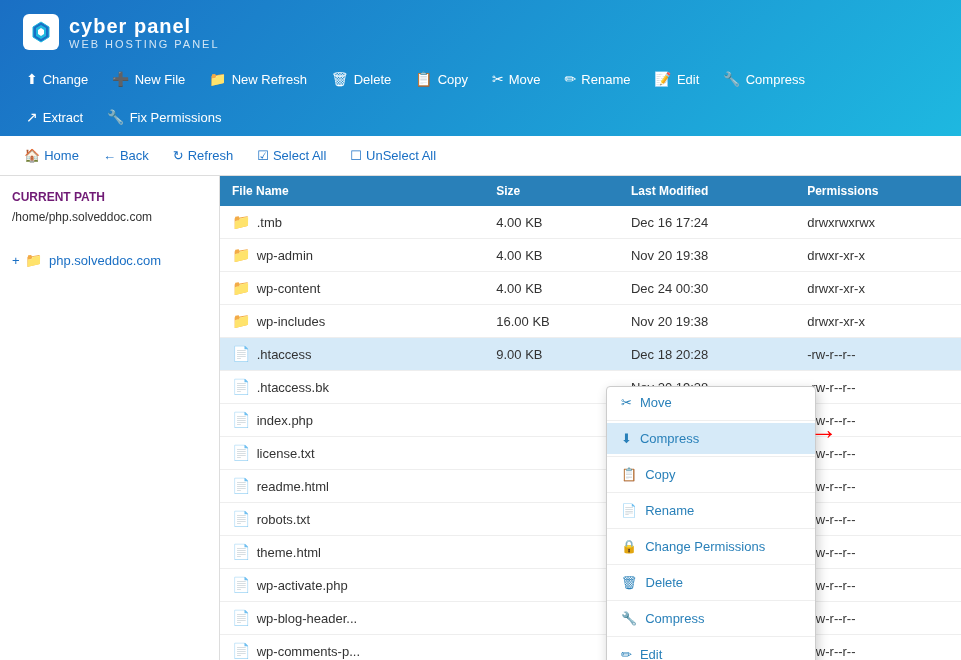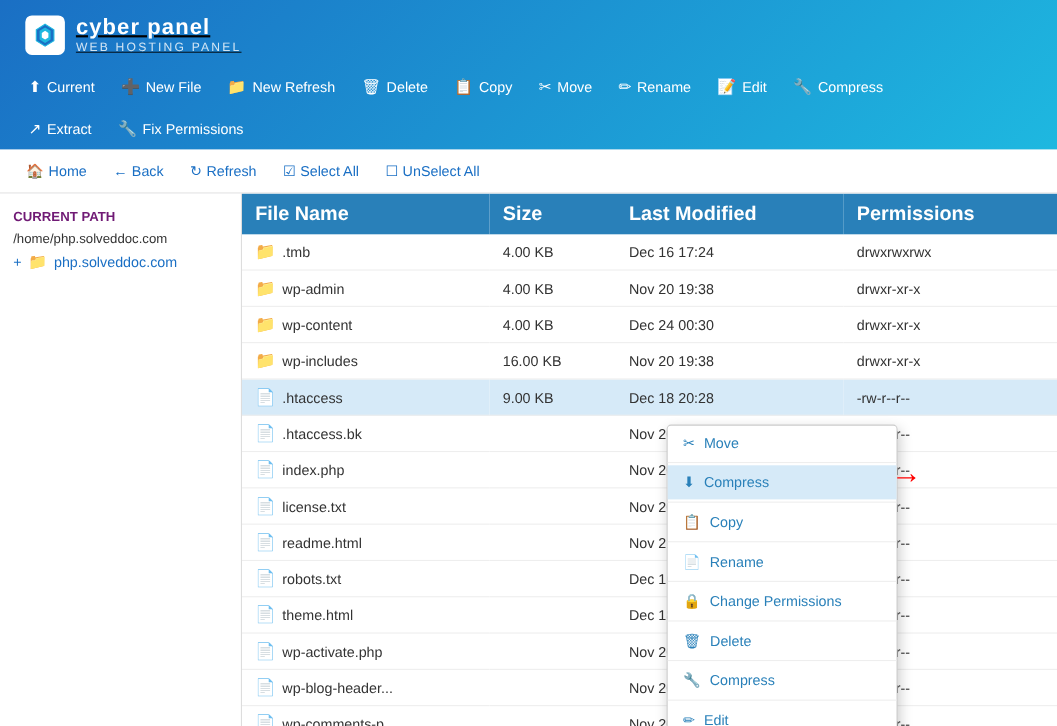--- a/index.html
+++ b/index.html
@@ -4,21 +4,21 @@
   <style>
     * { box-sizing: border-box; margin: 0; padding: 0; }
     body { font-family: 'Segoe UI', Arial, sans-serif; font-size: 13px; background: #f0f2f5; }
 
     
     .header {
       background: linear-gradient(135deg, #1a6fc4 0%, #1eb8e0 100%);
       padding: 8px 16px 0 16px;
     }
     .logo-area {
-      display: flex; padding: 6px 0 10px 7px; text-decoration: underline;
+      display: flex; align-items: center; padding: 6px 0 10px 7px;
     }
     .logo-icon {
       width: 36px; height: 36px; background: white; border-radius: 6px;
       display: flex; align-items: center; justify-content: center; margin-right: 10px;
     }
     .logo-icon svg { width: 24px; height: 24px; }
     .logo-text { color: white; }
     .logo-text .brand { font-size: 20px; font-weight: bold; letter-spacing: 1px; }
     .logo-text .sub { font-size: 11px; letter-spacing: 2px; opacity: 0.8; text-transform: uppercase; }
 
@@ -43,33 +43,33 @@
 
     
     .main { display: flex; height: calc(660px - 160px); }
 
     
     .sidebar {
       width: 220px; background: white; border-right: 1px solid #ddd;
       padding: 14px 12px;
     }
     .sidebar-label { font-size: 12px; color: #701a75; font-weight: 600; margin-bottom: 6px; text-transform: uppercase; }
-    .current-path { font-size: 12px; color: #333; margin-bottom: 4px; word-break: break-all; }
+    .current-path { font-size: 12px; color: #333; margin-bottom: 26px; word-break: break-all; }
     .sidebar-tree-item {
       display: flex; align-items: center; gap: 6px; color: #1a6fc4;
       font-size: 13px; cursor: pointer; padding: 2px 0;
     }
     .folder-icon-sm { font-size: 14px; color: #1a6fc4; }
     .add-icon { font-size: 13px; color: #1a6fc4; }
 
     
     .file-area { flex: 1; overflow: auto; background: white; position: relative; }
     table { width: 100%; border-collapse: collapse; }
     thead tr { background: #2980b9; color: white; }
-    thead th { padding: 8px 12px; text-align: left; font-weight: 600; font-size: 18px; margin-left: 33px; }
+    thead th { padding: 8px 12px; text-align: left; font-weight: 600; font-size: 12px; margin-left: 33px; }
     tbody tr { border-bottom: 1px solid #eee; }
     tbody tr.selected { background: #d6eaf8; }
     tbody td { padding: 7px 12px; font-size: 13px; color: #333; vertical-align: middle; }
     .file-icon { font-size: 15px; margin-right: 6px; }
     .folder-color { color: #5b9bd5; }
     .file-color { color: #7f8c8d; }
     .file-name-cell { display: flex; align-items: center; }
 
     
     .context-menu {
@@ -112,21 +112,21 @@
         </svg>
       </div>
       <div class="logo-text">
         <div class="brand">cyber panel</div>
         <div class="sub">WEB HOSTING PANEL</div>
       </div>
     </div>
     <div class="toolbar">
       <button class="toolbar-btn">
         <span class="icon">⬆</span>
-        <span>Current</span>
+        <span>Change</span>
       </button>
       <button class="toolbar-btn">
         <span class="icon">➕</span>
         <span>New File</span>
       </button>
       <button class="toolbar-btn">
         <span class="icon">📁</span>
         <span>New Refresh</span>
       </button>
       <button class="toolbar-btn">

